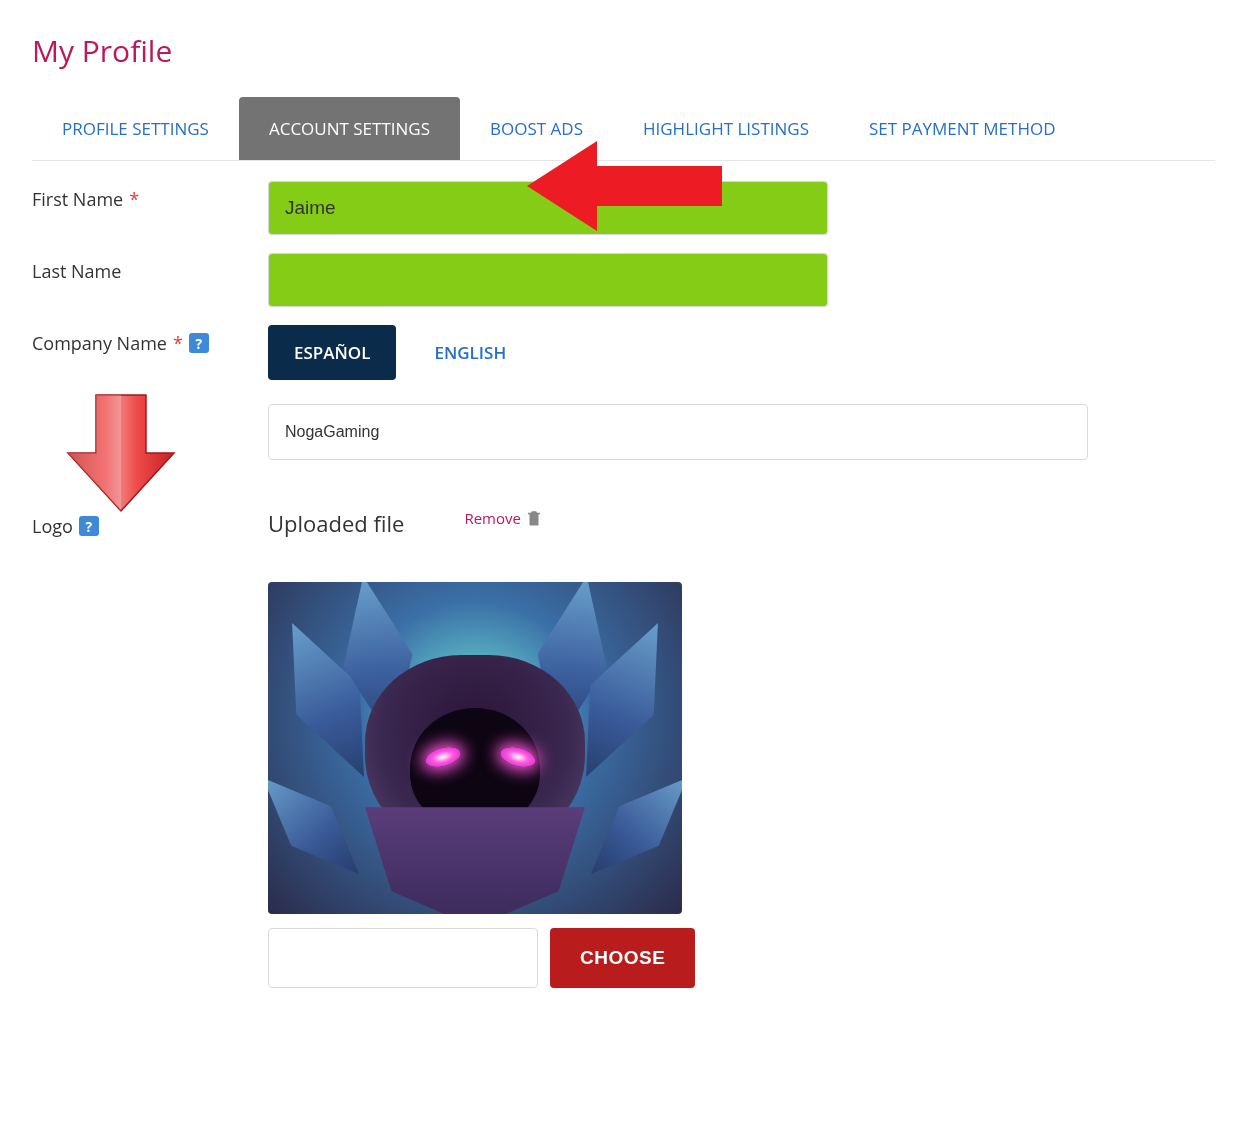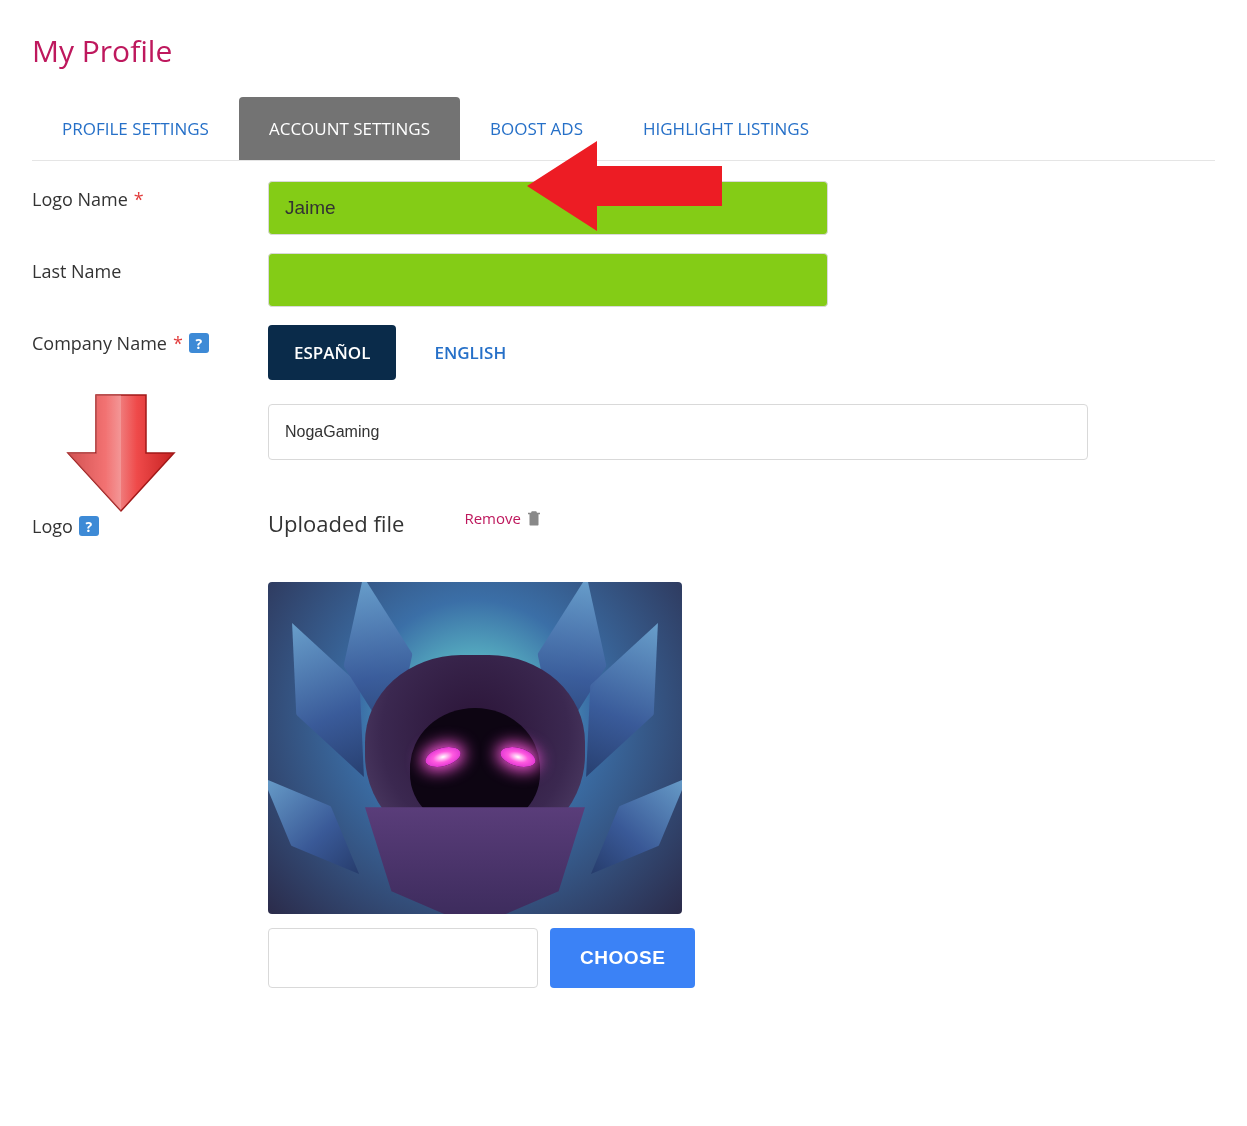--- a/index.html
+++ b/index.html
@@ -187,21 +187,21 @@
   .file-empty-input {
     width: 270px;
     height: 60px;
     border: 1px solid #d9d9d9;
     border-radius: 4px;
     background: #fff;
   }
   .choose-btn {
     height: 60px;
     padding: 0 30px;
-    background: #3b82f6;
+    background: #b91c1c;
     color: #fff;
     font-size: 19px;
     font-weight: 700;
     letter-spacing: 0.5px;
     border: none;
     border-radius: 4px;
     cursor: pointer;
   }
   .annot-arrow-left {
     position: absolute;
@@ -220,20 +220,21 @@
 </head>
 <body>
 
 <h1 class="page-title">My Profile</h1>
 
 <div class="tabs">
   <div class="tab">PROFILE SETTINGS</div>
   <div class="tab active">ACCOUNT SETTINGS</div>
   <div class="tab">BOOST ADS</div>
   <div class="tab">HIGHLIGHT LISTINGS</div>
+  <div class="tab">SET PAYMENT METHOD</div>
 </div>
 
 <div class="form-area">
 
   <svg class="annot-arrow-left" width="200" height="120" viewBox="0 0 200 120">
     <polygon points="0,45 70,0 70,25 195,25 195,65 70,65 70,90" fill="#ed1c24"></polygon>
   </svg>
 
   <svg class="annot-arrow-down" width="110" height="120" viewBox="0 0 110 120">
     <defs>
@@ -244,21 +245,21 @@
         <stop offset="65%" stop-color="#ef4a4a"></stop>
         <stop offset="100%" stop-color="#c62222"></stop>
       </linearGradient>
     </defs>
     <polygon points="30,2 80,2 80,60 108,60 55,118 2,60 30,60" fill="url(#dg)" stroke="#a11818" stroke-width="1.5"></polygon>
     <polygon points="30,2 80,2 80,60 108,60 55,118 2,60 30,60" fill="rgba(255,255,255,0.22)" clip-path="polygon(0 0, 50% 0, 50% 100%, 0 100%)"></polygon>
   </svg>
 
   <div class="form-row">
     <div class="label-col">
-      <span>Logo Name</span>
+      <span>First Name</span>
       <span class="required">*</span>
     </div>
     <div class="field-col">
       <input class="text-input" type="text" value="Jaime" style="">
     </div>
   </div>
 
   <div class="form-row">
     <div class="label-col">
       <span>Last Name</span>

